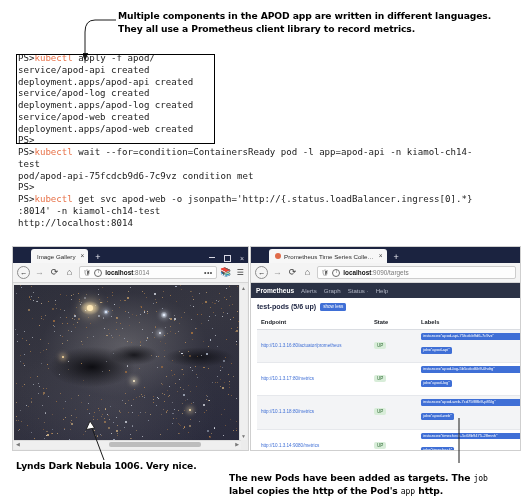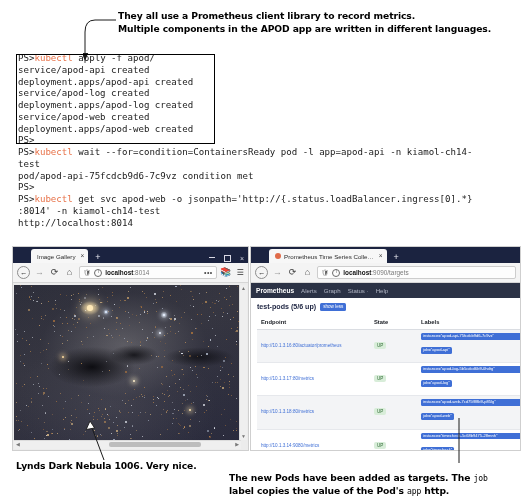--- a/index.html
+++ b/index.html
@@ -297,22 +297,22 @@
   }
   .leader-br {
     position: absolute; left: 452px; top: 408px;
     width: 14px; height: 56px;
   }
 </style>
 </head>
 <body>
 
 <div class="annot-top">
+  <div>Multiple components in the APOD app are written in different languages.</div>
   <div>They all use a Prometheus client library to record metrics.</div>
-  <div>Multiple components in the APOD app are written in different languages.</div>
 </div>
 <svg class="leader-top" viewBox="0 0 34 44">
   <path d="M33,2 L12,2 Q2,2 2,14 L2,36" fill="none" stroke="#1a1a1a" stroke-width="1"></path>
   <path d="M2,43 L-1.2,35 L5.2,35 Z" fill="#1a1a1a"></path>
 </svg>
 
 <div class="terminal" id="terminal"><div><span class="ps">PS&gt;</span><span class="cmd">kubectl</span><span class="ps"> apply -f apod/</span></div><div><span class="ps">service/apod-api created</span></div><div><span class="ps">deployment.apps/apod-api created</span></div><div><span class="ps">service/apod-log created</span></div><div><span class="ps">deployment.apps/apod-log created</span></div><div><span class="ps">service/apod-web created</span></div><div><span class="ps">deployment.apps/apod-web created</span></div><div><span class="ps">PS&gt;</span></div><div><span class="ps">PS&gt;</span><span class="cmd">kubectl</span><span class="ps"> wait --for=condition=ContainersReady pod -l app=apod-api -n kiamol-ch14-</span></div><div><span class="ps">test</span></div><div><span class="ps">pod/apod-api-75fcdcb9d6-7c9vz condition met</span></div><div><span class="ps">PS&gt;</span></div><div><span class="ps">PS&gt;</span><span class="cmd">kubectl</span><span class="ps"> get svc apod-web -o jsonpath='http://{.status.loadBalancer.ingress[0].*}</span></div><div><span class="ps">:8014' -n kiamol-ch14-test</span></div><div><span class="ps">http://localhost:8014</span></div></div>
 <div class="term-box"></div>
 
 <div class="browsers">
@@ -982,14 +982,14 @@
   <path d="M20,40 L8,8" fill="none" stroke="#1a1a1a" stroke-width="1"></path>
   <path d="M6,1 L2.2,9.5 L10.6,8 Z" fill="#ffffff" stroke="#1a1a1a" stroke-width="0.9"></path>
 </svg>
 <div class="annot-bl">Lynds Dark Nebula 1006. Very nice.</div>
 
 <svg class="leader-br" viewBox="0 0 14 56">
   <path d="M7,55 L7,10" fill="none" stroke="#1a1a1a" stroke-width="1"></path>
 </svg>
 <div class="annot-br">
   <span>The new Pods have been added as targets. The </span><span class="mono-inline">job</span><br>
-  <span>label copies the value of the Pod's </span><span class="mono-inline">app</span><span> http.</span>
+  <span>label copies the http of the Pod's </span><span class="mono-inline">app</span><span> http.</span>
 </div>
 
 </body></html>

